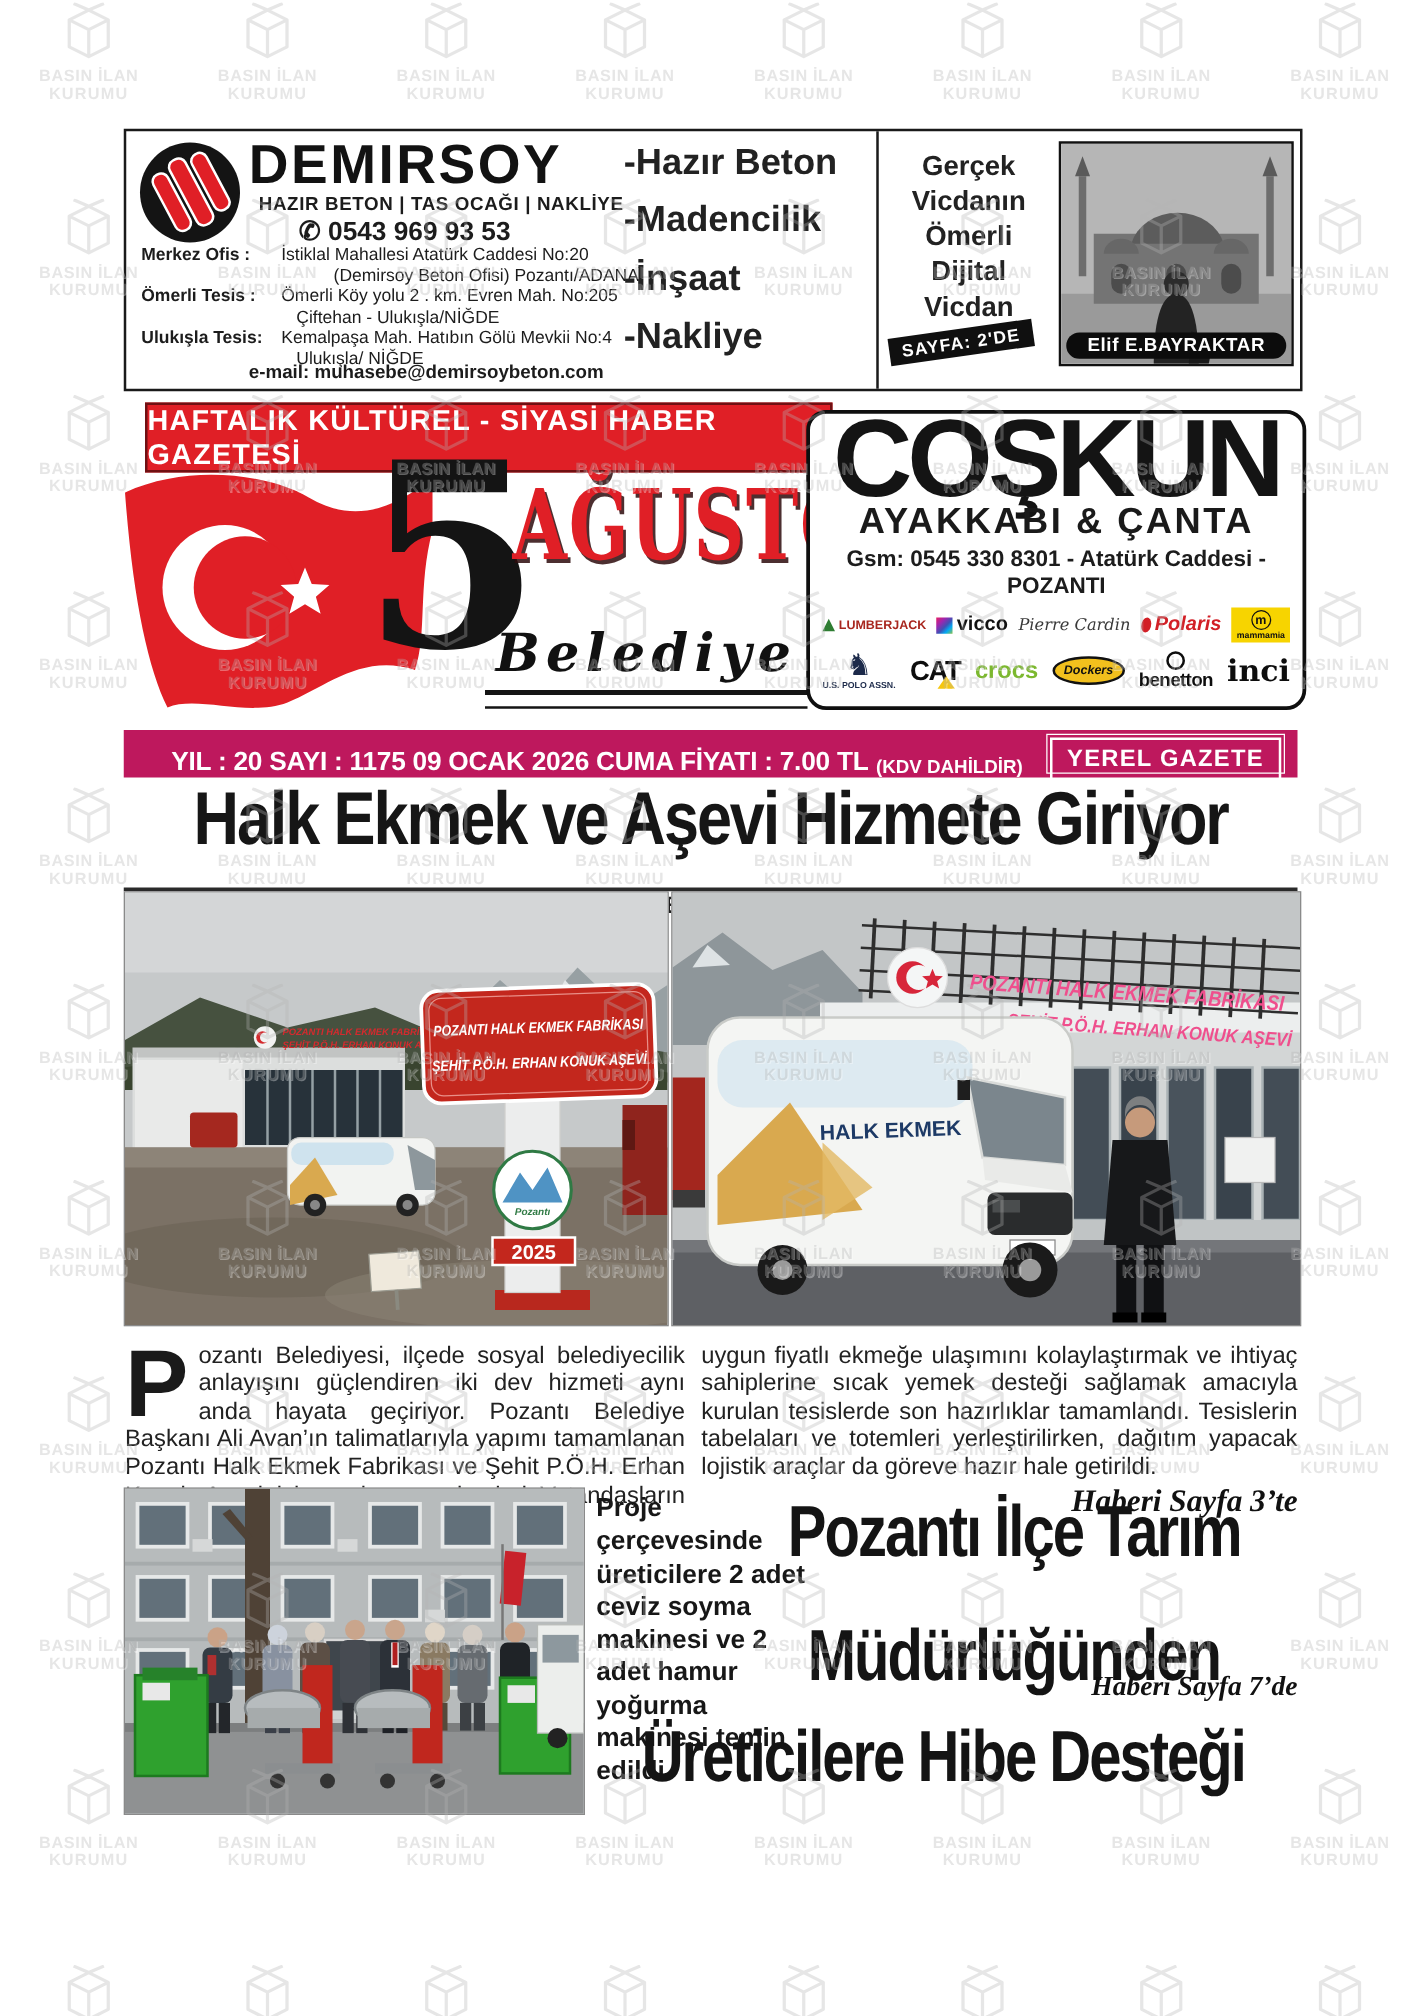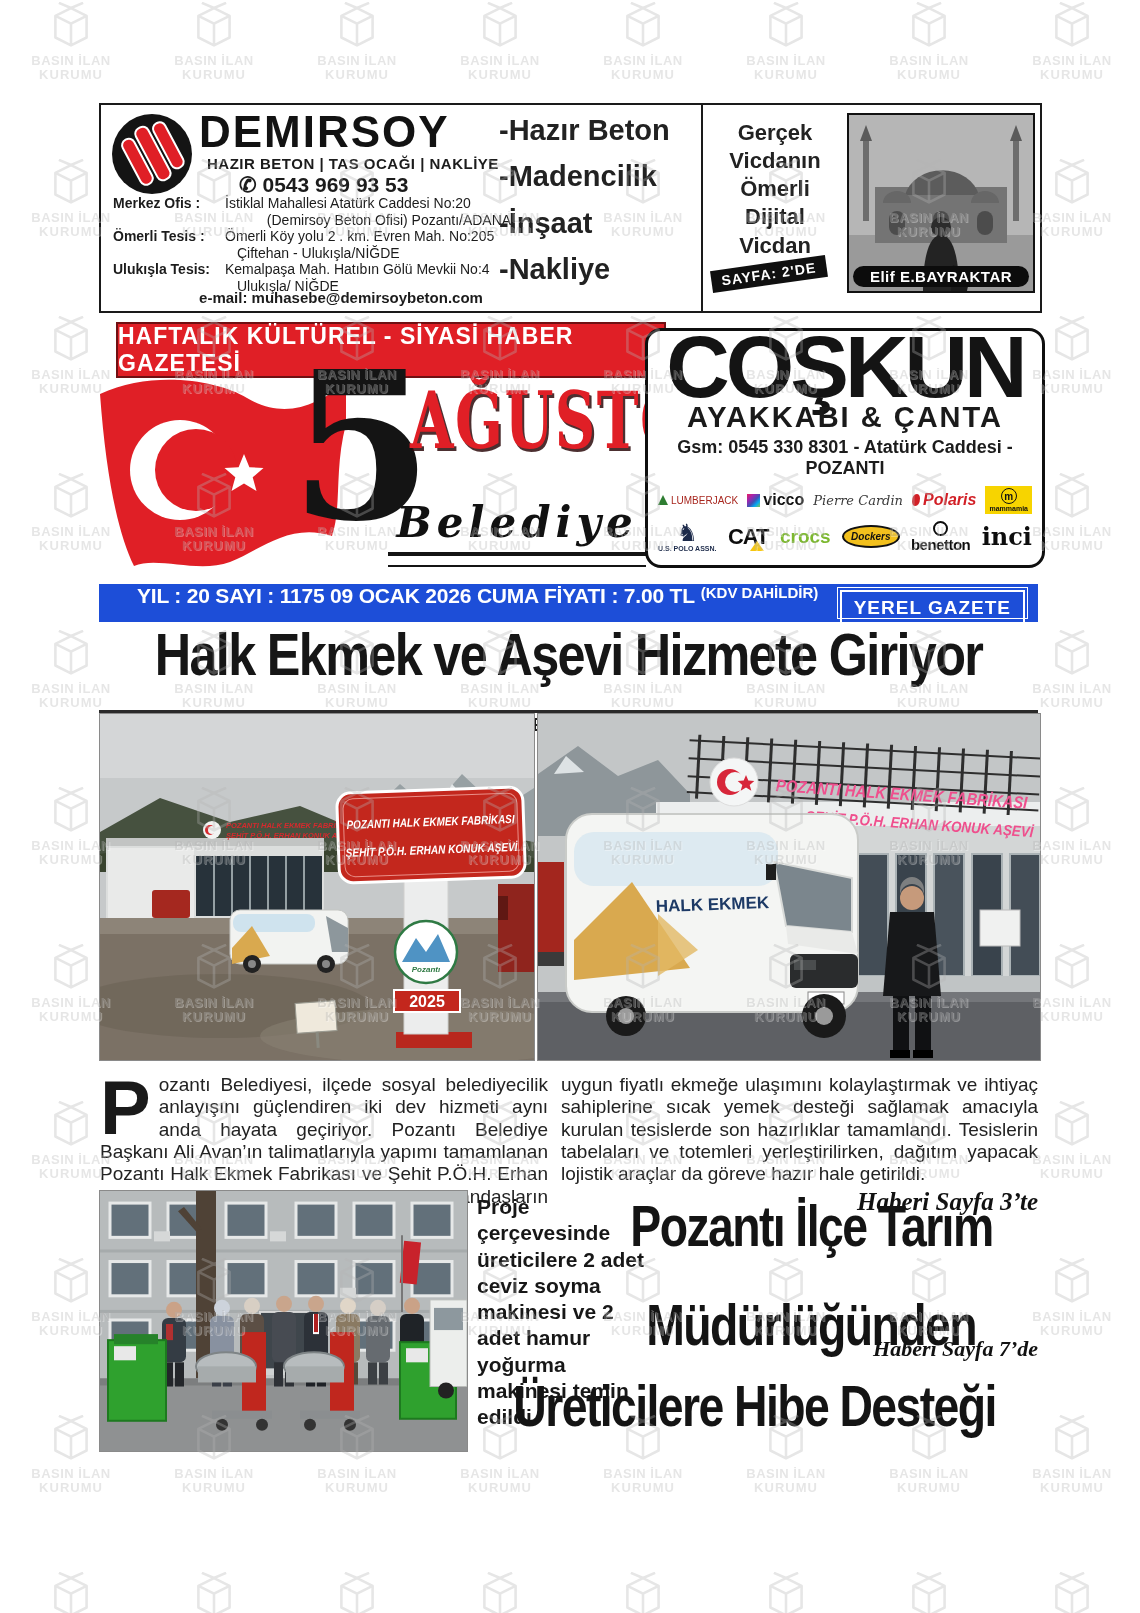--- a/index.html
+++ b/index.html
@@ -52,21 +52,21 @@
   #gaz-rule{left:388px;top:552px;width:258px;height:9px;border-top:4px solid #141414;border-bottom:2px solid #141414;}
 
   
   #coskun{left:645px;top:328px;width:394px;height:234px;border:3px solid #0f0f0f;border-radius:16px;background:#fff;}
   .c-name{margin-top:-8px;text-align:center;font-size:88px;font-weight:900;letter-spacing:-4px;line-height:1;color:#141414;}
   .c-sub{margin-top:-10px;text-align:center;font-size:29px;font-weight:800;letter-spacing:2px;color:#1a1a1a;}
   .c-contact{margin-top:3px;text-align:center;font-size:18px;font-weight:600;}
   .brand-row{display:flex;align-items:center;justify-content:space-between;padding:0 10px;margin-top:7px;}
   .bd{display:inline-flex;align-items:center;gap:3px;white-space:nowrap;}
   .tri-green{width:0;height:0;border-left:5px solid transparent;border-right:5px solid transparent;border-bottom:10px solid #2e7d32;}
-  .bd-lumber{color:#a8271f;font-size:10px;font-weight:400;}
+  .bd-lumber{color:#a8271f;font-size:10px;font-weight:700;}
   .v-sq{width:13px;height:13px;background:linear-gradient(135deg,#e91e63 0%,#9c27b0 30%,#3f51b5 55%,#03a9f4 75%,#8bc34a 100%);}
   .bd-vicco{font-size:16px;font-weight:900;color:#111;}
   .bd-pierre{font-family:"DejaVu Serif",serif;font-style:italic;font-size:13px;color:#3a3a3a;}
   .p-dot{width:8px;height:12px;background:#d21f26;border-radius:60% 40% 60% 40%;}
   .bd-polaris{font-style:italic;font-size:16px;font-weight:900;color:#d21f26;}
   .bd-mamma{display:inline-flex;flex-direction:column;align-items:center;background:#f7d400;padding:2px 4px;gap:1px;}
   .mm-c{width:14px;height:14px;border:1.5px solid #111;border-radius:50%;font-size:10px;font-weight:700;
         display:flex;align-items:center;justify-content:center;color:#111;}
   .mm-t{font-size:7px;font-weight:700;color:#111;}
   .bd-polo{display:inline-flex;flex-direction:column;align-items:center;color:#1c2a4a;line-height:1;}
@@ -77,21 +77,21 @@
            border-right:7px solid transparent;border-bottom:10px solid #f6c60e;}
   .bd-crocs{font-size:19px;font-weight:900;color:#7cb82f;}
   .bd-dockers{background:#f2c01d;border:2px solid #111;border-radius:50%;padding:4px 7px;
               font-size:10px;font-weight:800;font-style:italic;color:#111;}
   .bd-benet{display:inline-flex;flex-direction:column;align-items:center;line-height:1;color:#0d0d0d;}
   .knot{width:11px;height:11px;border:2.5px solid #0d0d0d;border-radius:50%;margin-bottom:1px;}
   .benet-t{font-size:15px;font-weight:800;letter-spacing:-.5px;}
   .bd-inci{font-family:"DejaVu Serif",serif;font-size:24px;font-weight:700;color:#0d0d0d;}
 
   
-  #date-bar{left:99px;top:584px;width:939px;height:38px;background:#1d4ed8;display:flex;align-items:flex-start;}
+  #date-bar{left:99px;top:584px;width:939px;height:38px;background:#be185d;display:flex;align-items:flex-end;}
   .db-info{margin-left:38px;color:#fff;font-size:21px;font-weight:800;letter-spacing:-.2px;}
   .db-kdv{color:#fff;font-size:15px;font-weight:700;margin-left:6px;}
   .db-badge-outer{position:absolute;right:10px;top:3px;bottom:3px;border:1px solid #fff;padding:2px;display:flex;}
   .db-badge{border:2px solid #fff;color:#fff;font-size:19px;font-weight:800;letter-spacing:1px;
             padding:16px 12px;display:flex;align-items:center;}
 
   
   #headline{left:99px;top:617px;width:939px;height:74px;display:flex;align-items:center;justify-content:center;}
   #headline span{white-space:nowrap;font-size:60px;font-weight:900;letter-spacing:-2px;color:#161616;
                  transform:scaleX(.84);}

